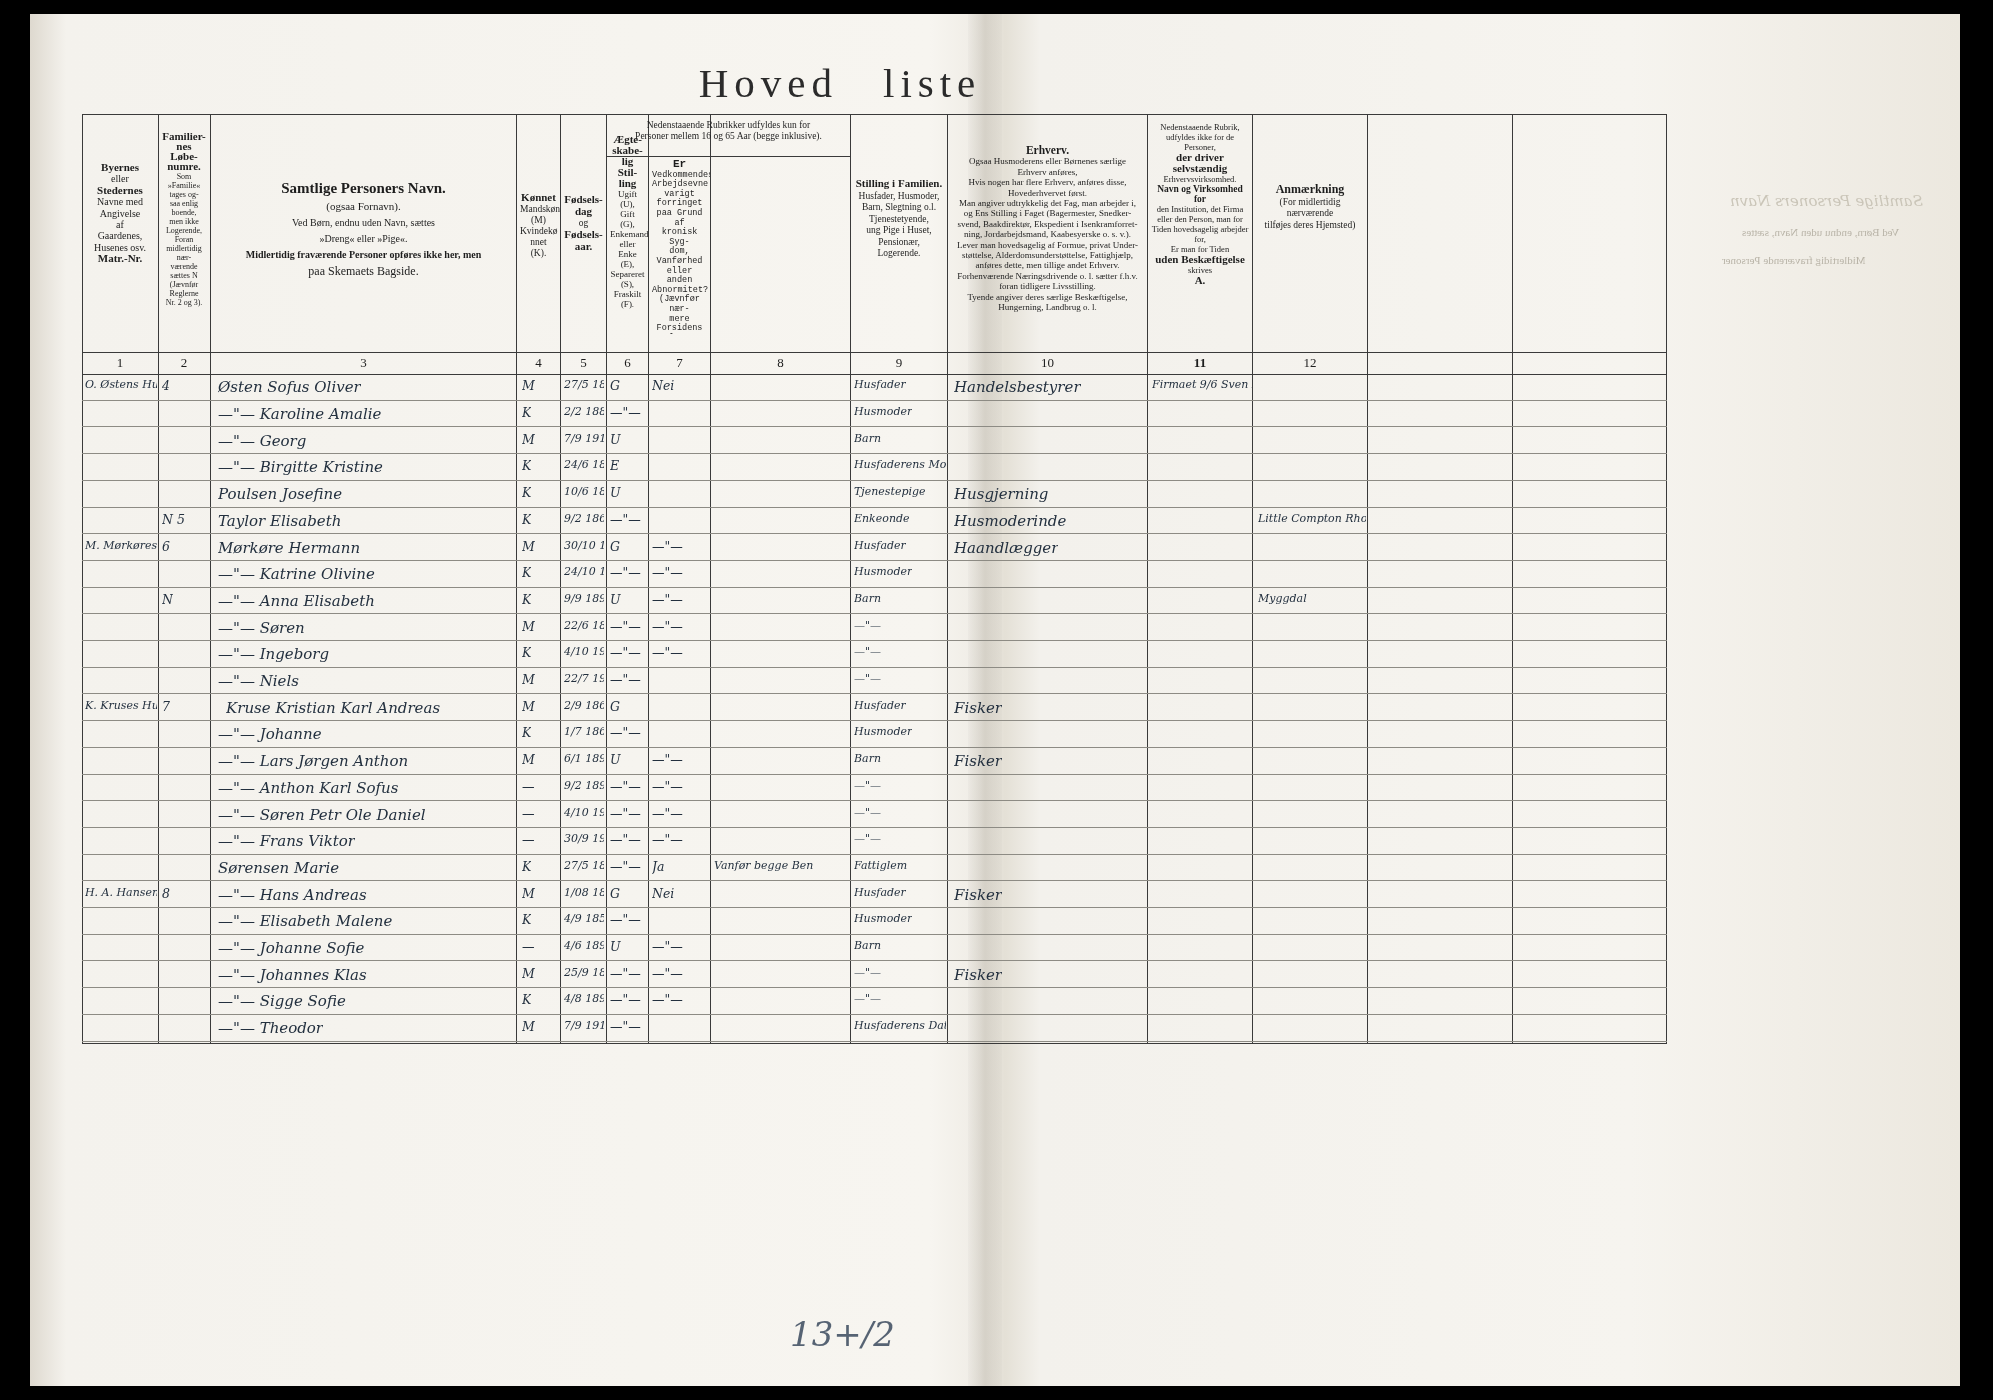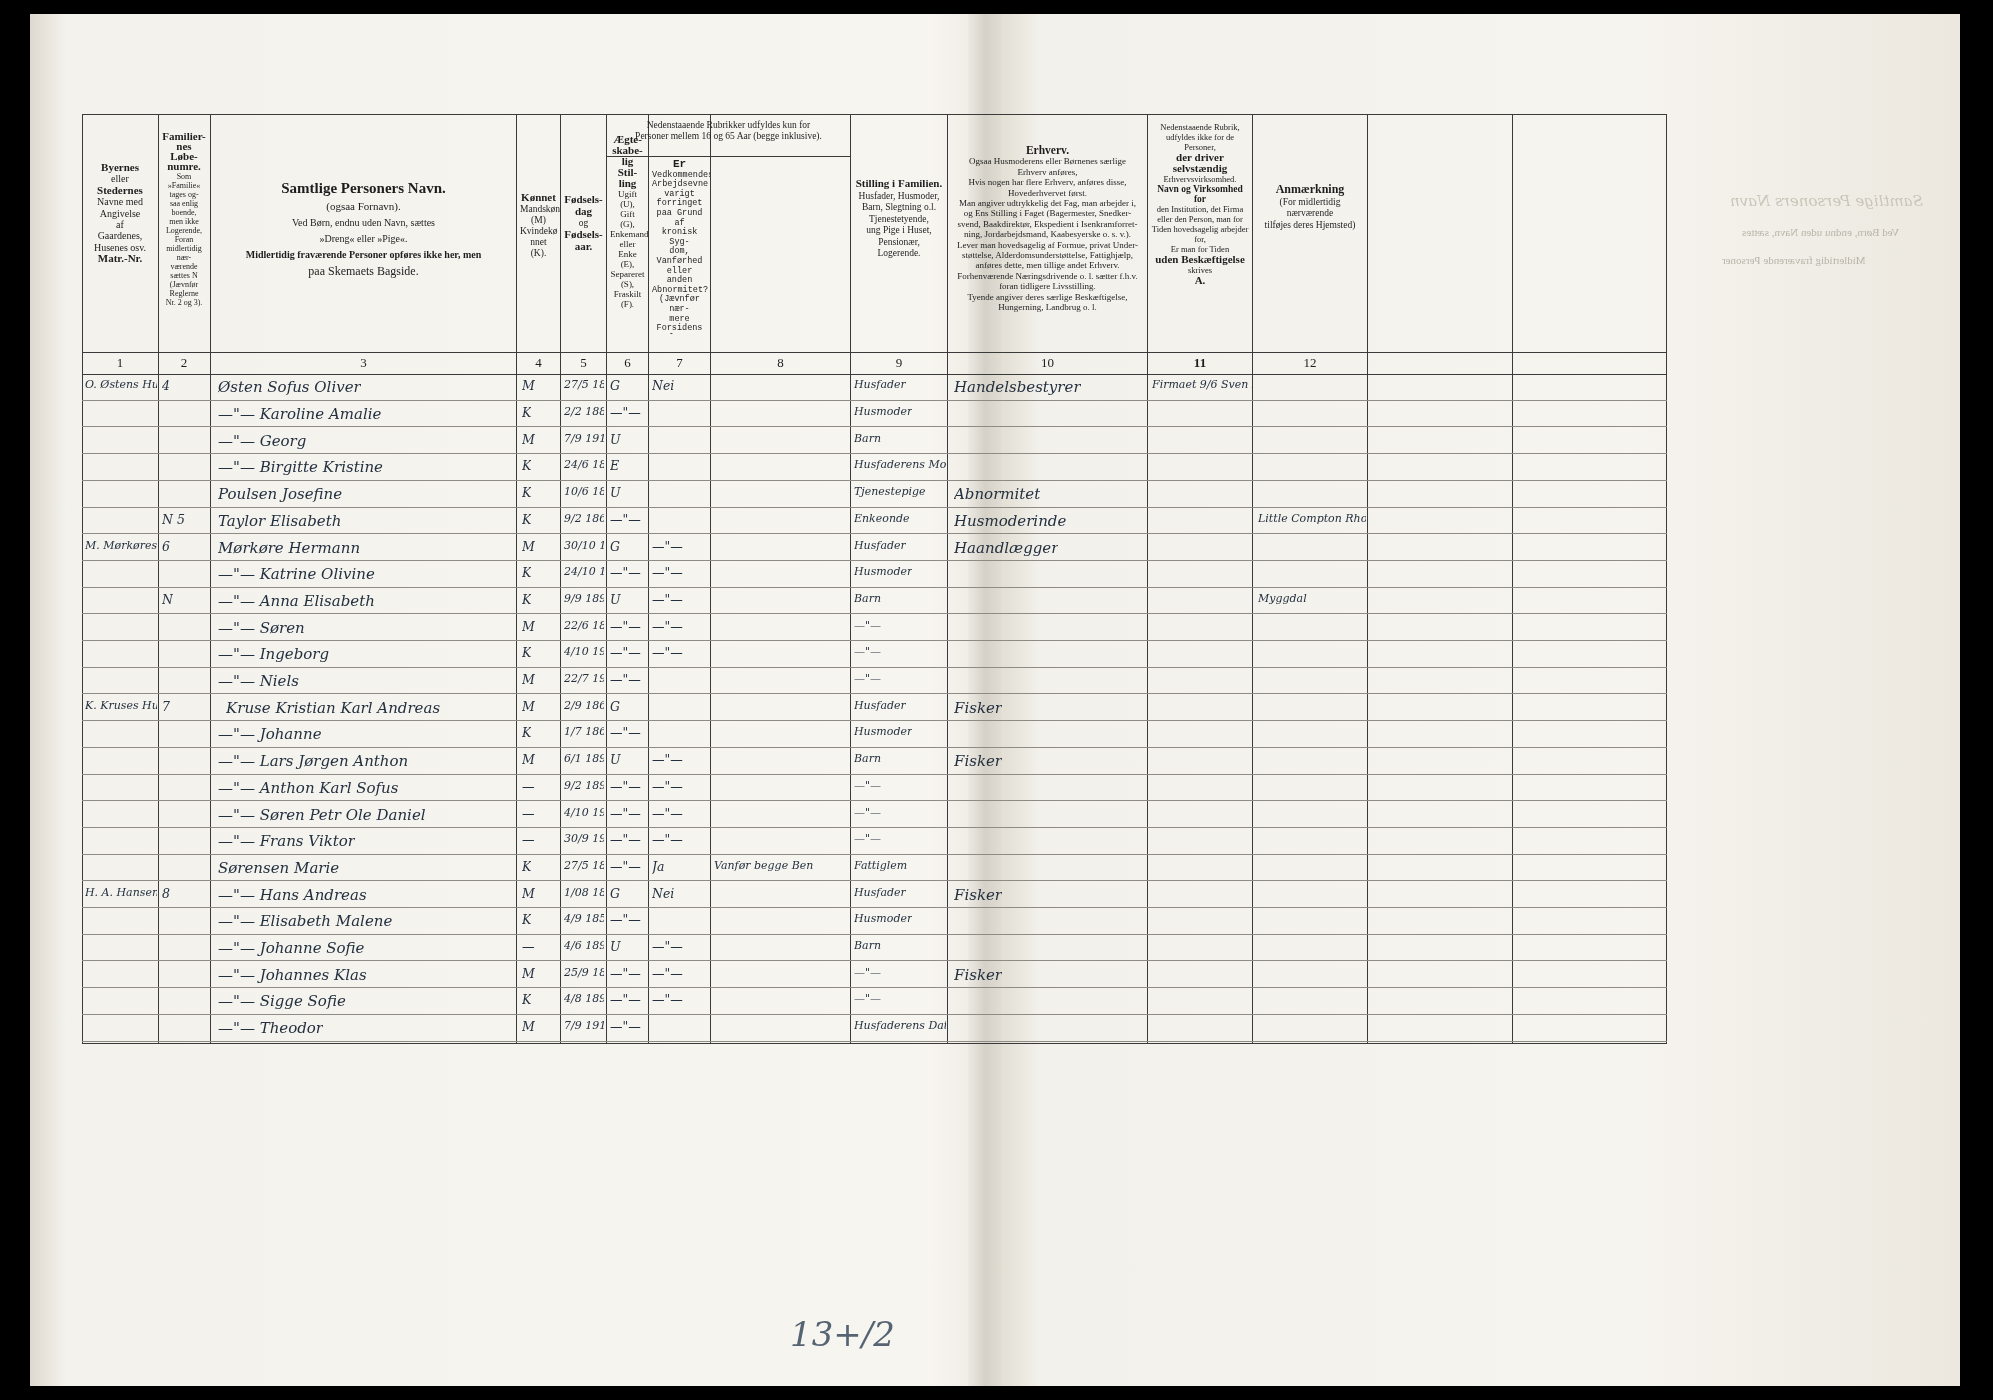--- a/index.html
+++ b/index.html
@@ -37,20 +37,25 @@
   .edge{position:absolute;background:#000;opacity:.85;}
 </style>
 </head>
 <body>
 
 <div class="page">
   <div class="scan">
     <div class="paper-shade"></div>
     <div class="spine"></div>
 
+    <div class="title">
+      <span>Hoved</span>
+      &nbsp;&nbsp;
+      <span>liste</span>
+    </div>
 
     <div class="rtpanel">
       <div class="ghostbig" style="left:60px;top:78px;transform:scaleX(-1);">Samtlige Personers Navn</div>
       <div class="ghost" style="left:72px;top:112px;transform:scaleX(-1);">Ved Børn, endnu uden Navn, sættes</div>
       <div class="ghost" style="left:52px;top:140px;transform:scaleX(-1);">Midlertidig fraværende Personer</div>
     </div>
 
     <div class="tbl">
 
       <div class="hline" style="top:0;"></div>
@@ -234,21 +239,21 @@
             <div class="hw sm" style="left: 528px; top: 4.35px; max-width: 36px; overflow: hidden;">E</div>
             <div class="hw xs" style="left: 772px; top: 4.35px; max-width: 92px; overflow: hidden;">Husfaderens Moder</div>
           </div>
           <div class="rowline" style="top: 132.5px;"></div>
           <div style="position: absolute; left: 0px; right: 0px; top: 106.8px; height: 26.7px;">
             <div class="hw" style="left: 136px; top: 4.35px; max-width: 296px; overflow: hidden;">Poulsen  Josefine</div>
             <div class="hw sm" style="left: 440px; top: 4.35px; max-width: 36px; overflow: hidden;">K</div>
             <div class="hw xs" style="left: 482px; top: 4.35px; max-width: 40px; overflow: hidden;">10/6 1887</div>
             <div class="hw sm" style="left: 528px; top: 4.35px; max-width: 36px; overflow: hidden;">U</div>
             <div class="hw xs" style="left: 772px; top: 4.35px; max-width: 92px; overflow: hidden;">Tjenestepige</div>
-            <div class="hw" style="left: 872px; top: 4.35px; max-width: 190px; overflow: hidden;">Abnormitet</div>
+            <div class="hw" style="left: 872px; top: 4.35px; max-width: 190px; overflow: hidden;">Husgjerning</div>
           </div>
           <div class="rowline" style="top: 159.2px;"></div>
           <div style="position: absolute; left: 0px; right: 0px; top: 133.5px; height: 26.7px;">
             <div class="hw sm" style="left: 80px; top: 4.35px; max-width: 46px; overflow: hidden;">N 5</div>
             <div class="hw" style="left: 136px; top: 4.35px; max-width: 296px; overflow: hidden;">Taylor   Elisabeth</div>
             <div class="hw sm" style="left: 440px; top: 4.35px; max-width: 36px; overflow: hidden;">K</div>
             <div class="hw xs" style="left: 482px; top: 4.35px; max-width: 40px; overflow: hidden;">9/2 1861</div>
             <div class="hw sm" style="left: 528px; top: 4.35px; max-width: 36px; overflow: hidden;">—"—</div>
             <div class="hw xs" style="left: 772px; top: 4.35px; max-width: 92px; overflow: hidden;">Enkeonde</div>
             <div class="hw" style="left: 872px; top: 4.35px; max-width: 190px; overflow: hidden;">Husmoderinde</div>

